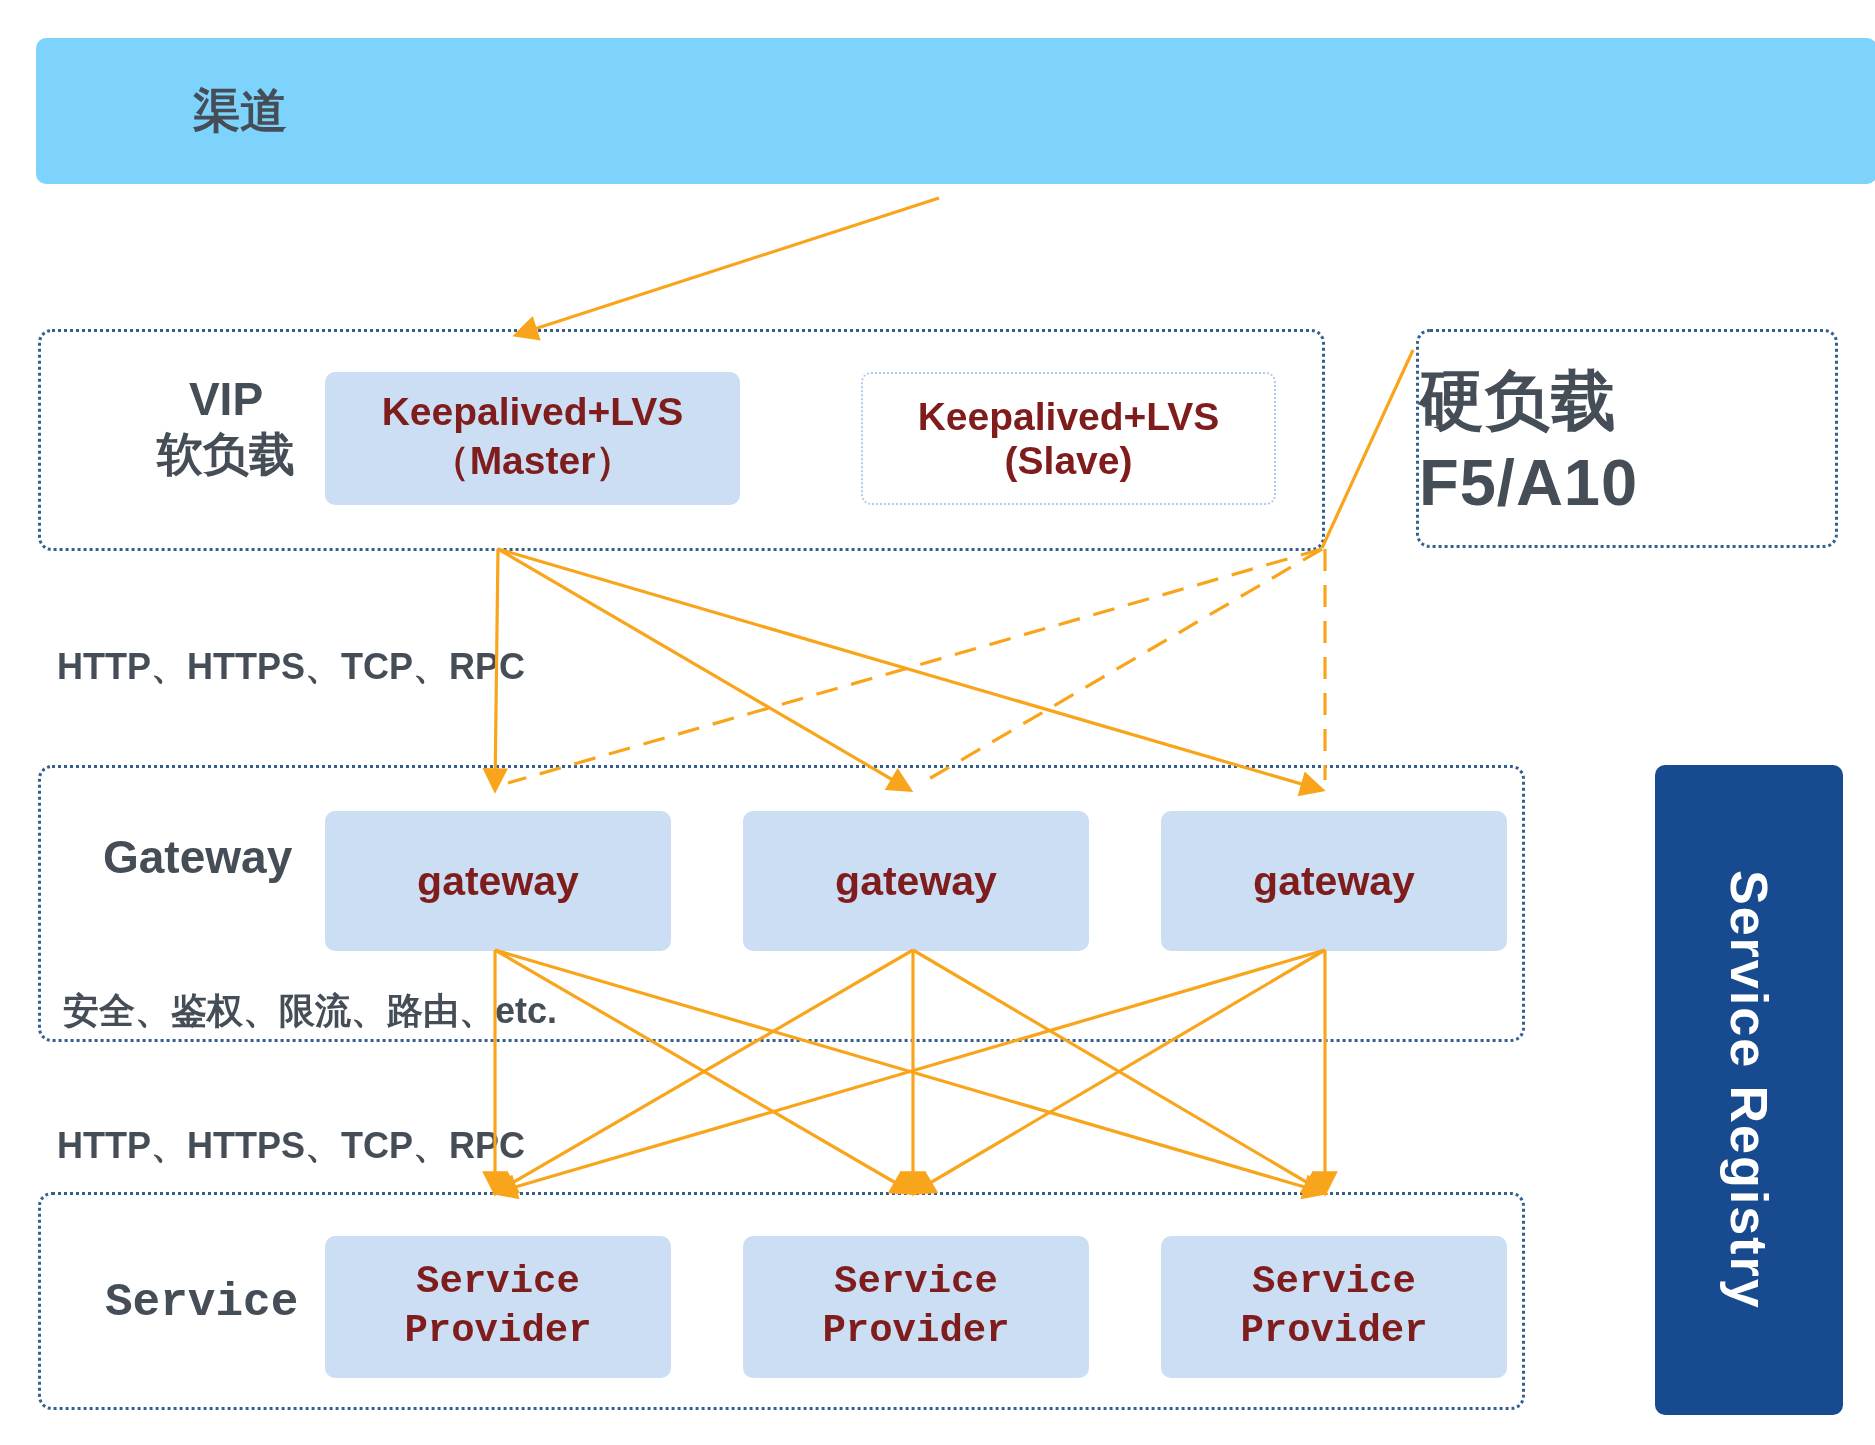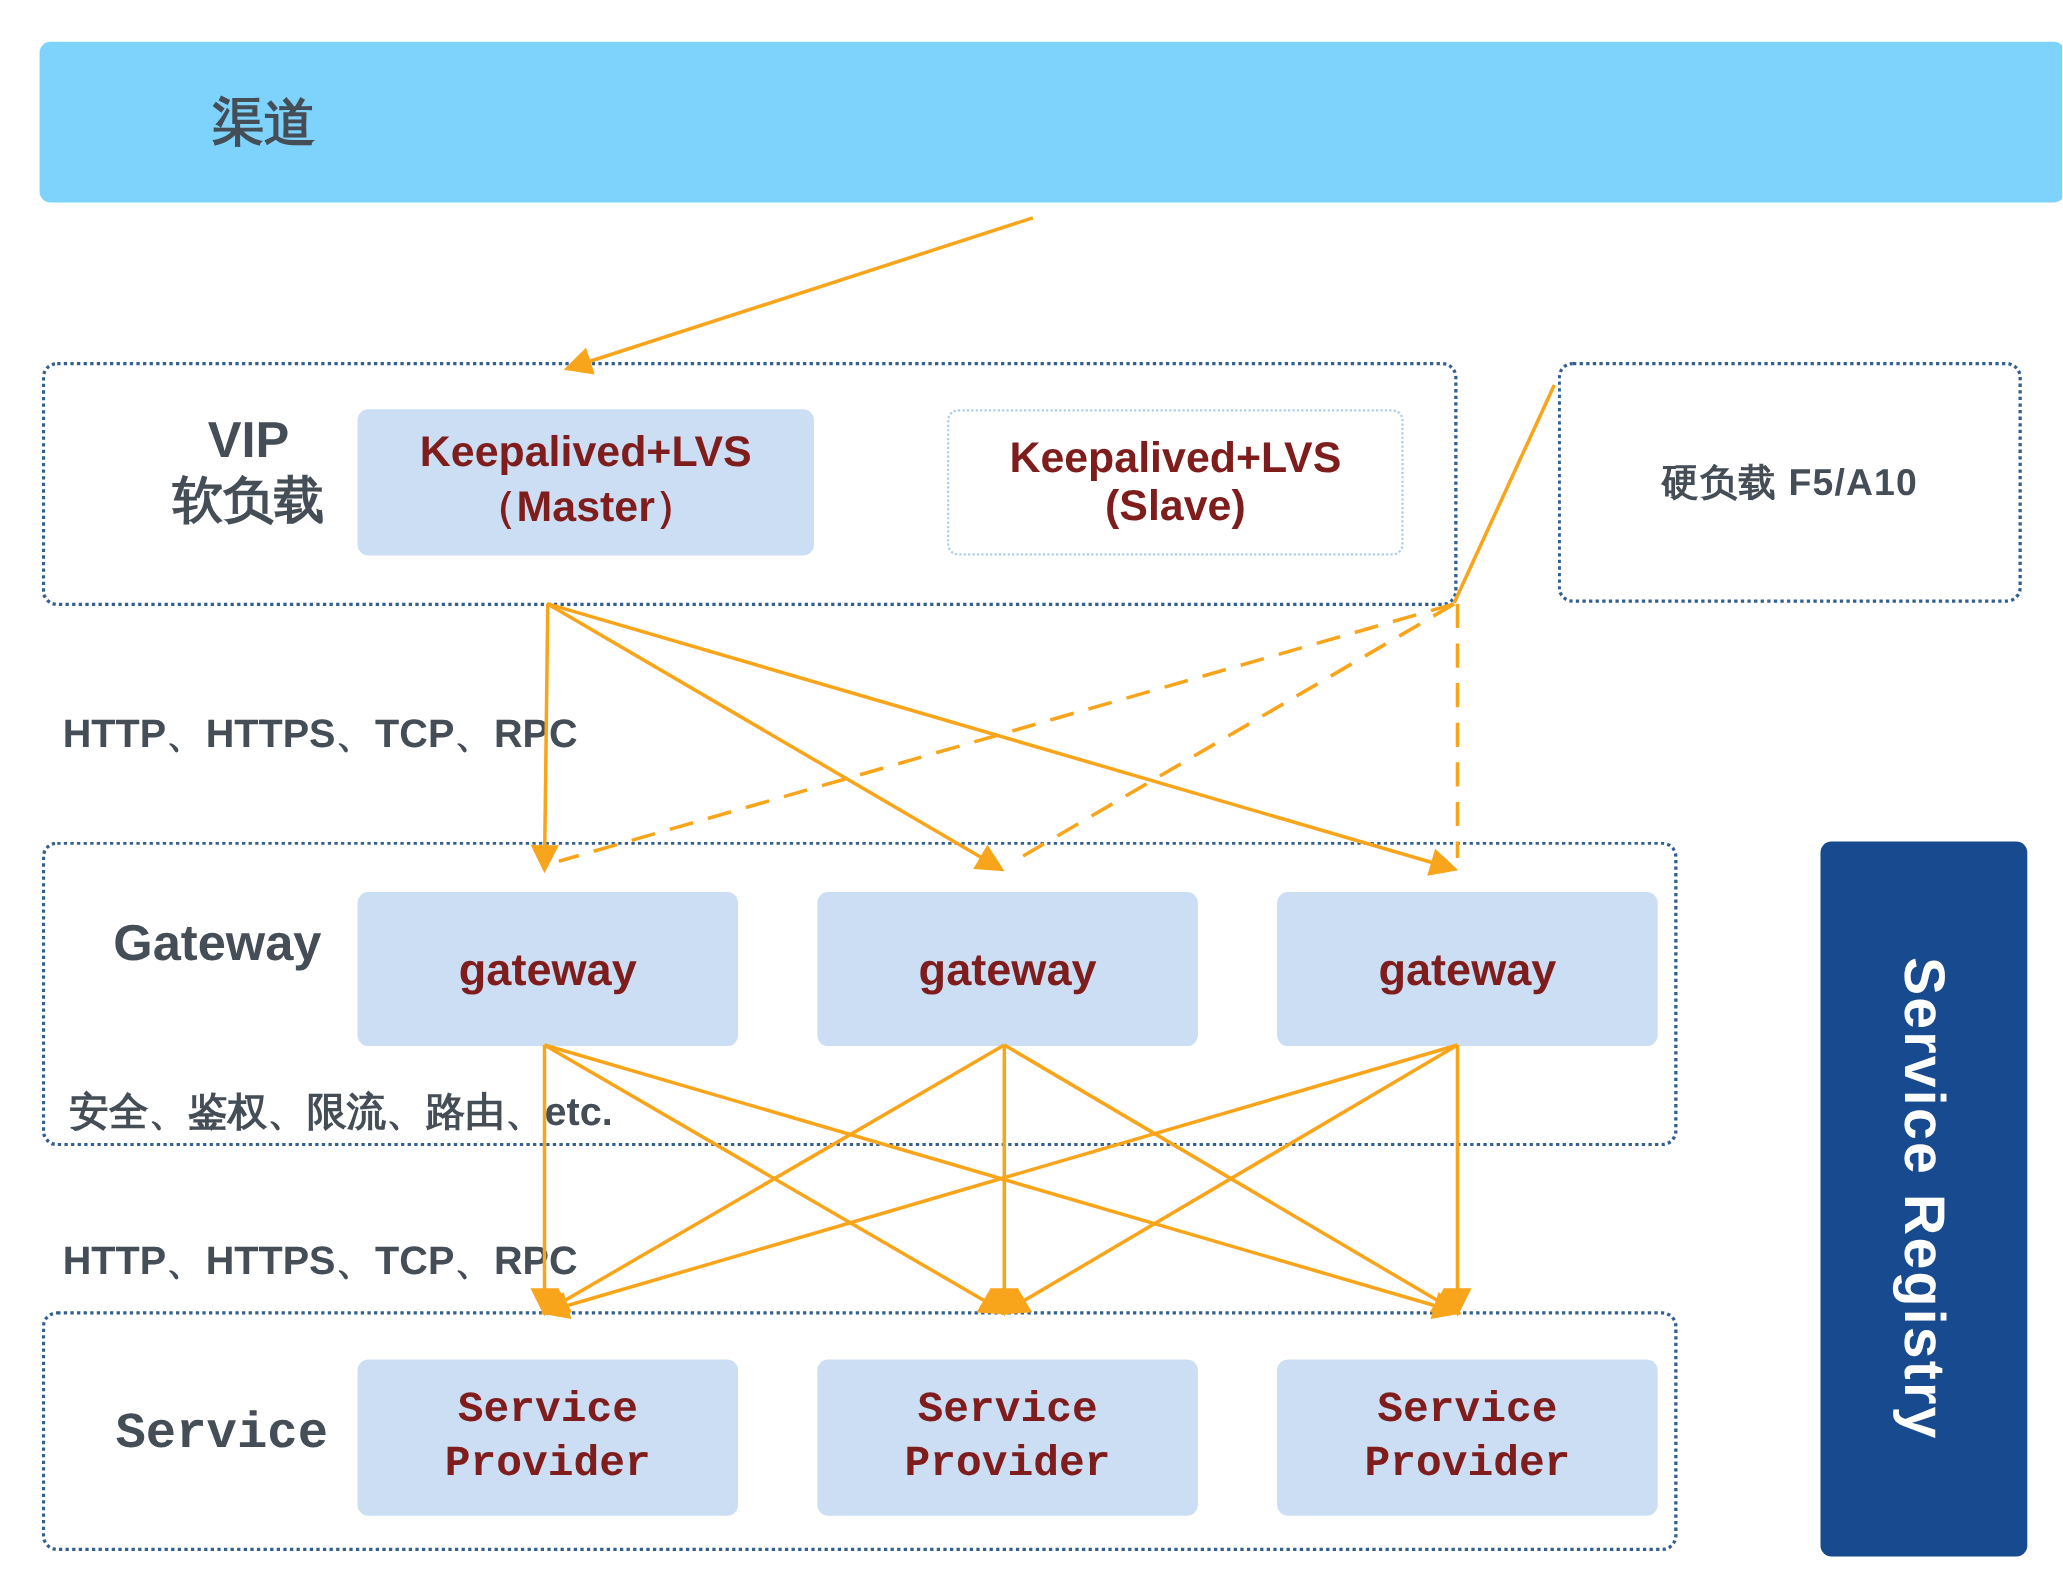--- a/index.html
+++ b/index.html
@@ -12,21 +12,21 @@
   
   .channel-bar{left:36px;top:38px;width:1841px;height:146px;background:#7dd3fc;border-radius:10px;
     display:flex;align-items:center;}
   .channel-label{margin-left:124px;width:160px;text-align:center;font-size:47px;font-weight:bold;}
   .channel-content{position:absolute;left:520px;width:830px;text-align:center;font-size:47px;font-weight:bold;}
 
   
   .dotted-section{border:3px dotted #33608f;border-radius:14px;background:#ffffff;}
   .vip-section{left:38px;top:329px;width:1287px;height:222px;}
   .f5-box{left:1416px;top:329px;width:422px;height:219px;display:flex;align-items:center;justify-content:center;
-    font-size:34px;font-weight:bold;letter-spacing:1px;}
+    font-size:65px;font-weight:bold;letter-spacing:1px;}
   .gateway-section{left:38px;top:765px;width:1487px;height:277px;}
   .service-section{left:38px;top:1192px;width:1487px;height:218px;font-family:Liberation Mono, monospace;}
 
   .vip-label{left:60px;top:40px;width:250px;text-align:center;font-size:46px;font-weight:bold;line-height:1.2;}
   .section-label{font-size:46px;font-weight:bold;}
   .gateway-label{left:62px;top:62px;}
   .service-label{left:64px;top:82px;}
 
   
   .node{background:#cbdef4;border-radius:10px;display:flex;flex-direction:column;

